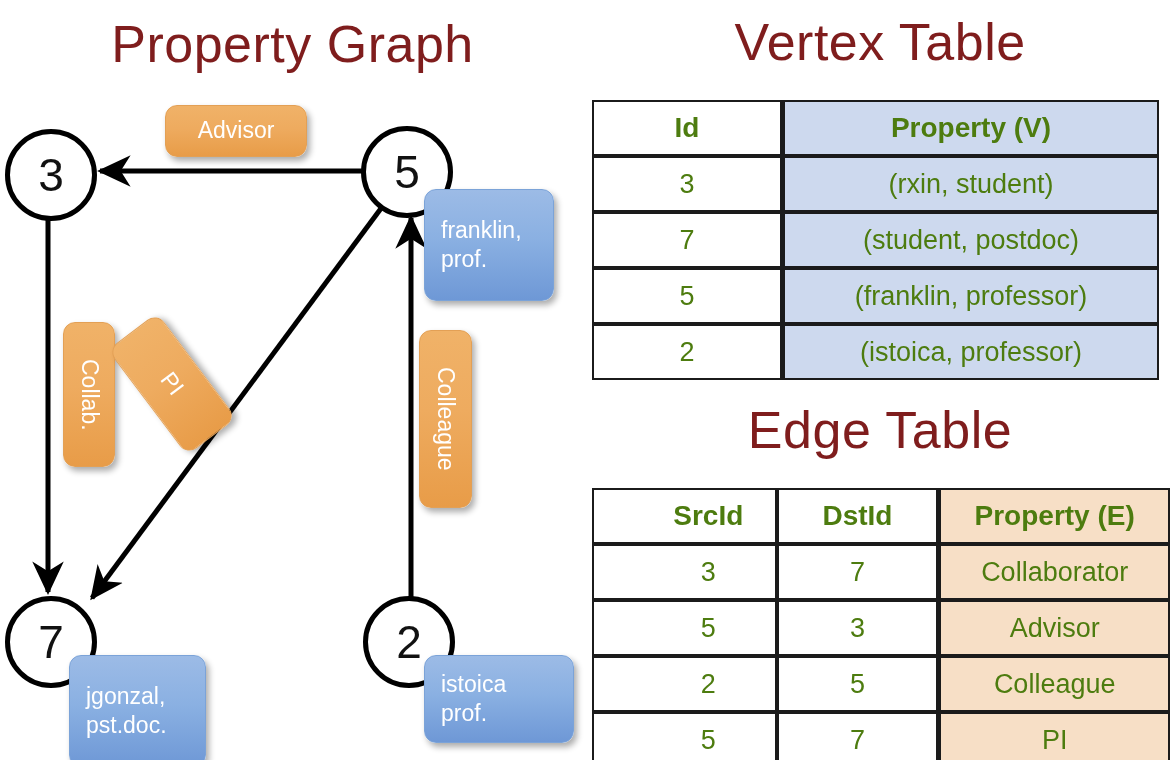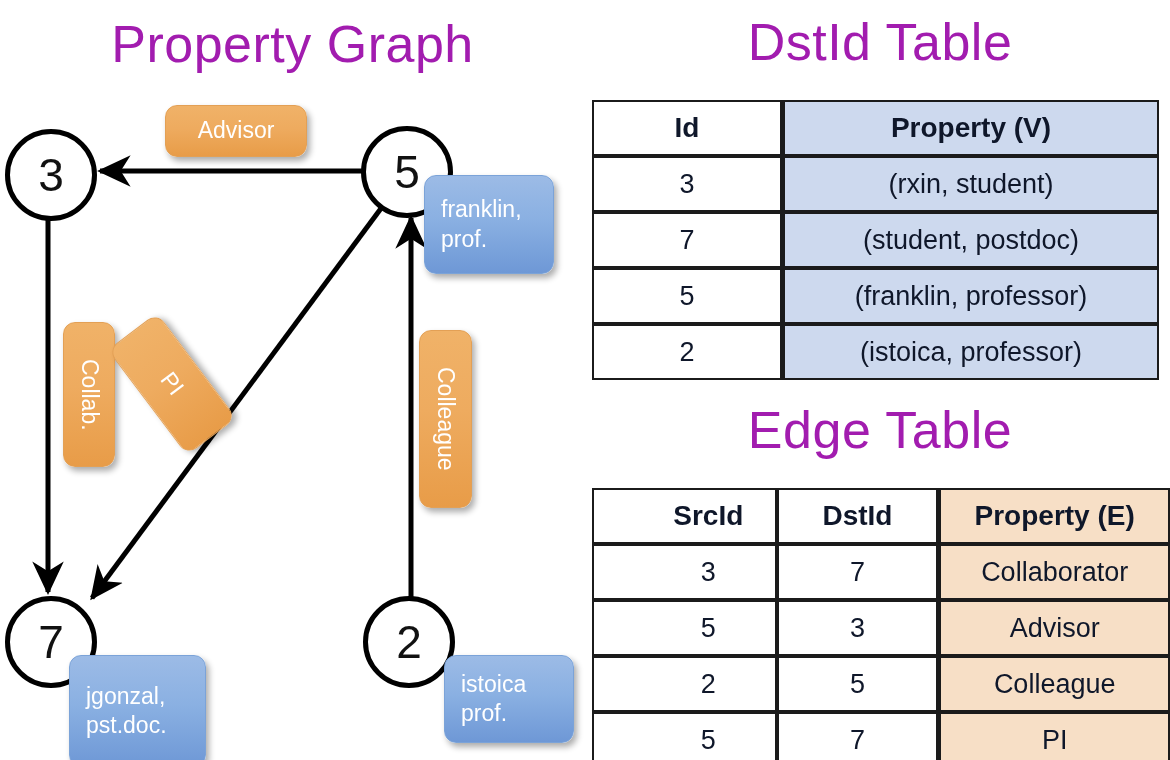--- a/index.html
+++ b/index.html
@@ -16,21 +16,21 @@
     color: #000000;
   }
 
   
   .title {
     position: absolute;
     font-family: "Liberation Sans", sans-serif;
     font-weight: 300;
     font-size: 52px;
     letter-spacing: 0.5px;
-    color: #a21caf;
+    color: #7f1d1d;
     white-space: nowrap;
     text-align: center;
   }
   #title-property-graph { left: 0px;   top: 14px;  width: 585px; }
   #title-vertex-table   { left: 590px; top: 12px;  width: 580px; }
   #title-edge-table     { left: 590px; top: 400px; width: 580px; }
 
   
   #graph-panel {
     position: absolute;
@@ -90,42 +90,42 @@
     position: absolute;
     border-collapse: separate;
     border-spacing: 0;
     font-family: "Liberation Sans", sans-serif;
   }
   .data-table td, .data-table th {
     border: 2px solid #1b1b1b;
     text-align: center;
     font-weight: normal;
     font-size: 27px;
-    color: #0f172a;
+    color: #4d7c0f;
     padding: 0;
     vertical-align: middle;
   }
   .data-table th { font-weight: bold; font-size: 28px; }
 
   #vertex-table { left: 592px; top: 100px; }
   #vertex-table td, #vertex-table th { height: 52px; }
   #vertex-table .col-id   { width: 186px; background:#ffffff; }
   #vertex-table .col-prop { width: 372px; background:#cdd9ee; border-left-width:3px; }
 
   #edge-table { left: 592px; top: 488px; }
   #edge-table td, #edge-table th { height: 52px; }
   #edge-table .col-src  { width: 147px; background:#ffffff;padding-left:48px; }
   #edge-table .col-dst  { width: 178px; background:#ffffff; }
   #edge-table .col-prop { width: 245px; background:#f7dfc6; border-left-width:3px; }
 </style>
 </head>
 <body>
 
 <div class="title" id="title-property-graph">Property Graph</div>
-<div class="title" id="title-vertex-table">DstId Table</div>
+<div class="title" id="title-vertex-table">Vertex Table</div>
 <div class="title" id="title-edge-table">Edge Table</div>
 
 <div id="graph-panel">
 
   <svg id="graph-svg" width="585" height="760">
     <defs>
       <marker id="arrow" viewBox="0 0 12 12" refX="10.5" refY="6" markerWidth="7" markerHeight="7" orient="auto-start-reverse">
         <path d="M 0 0.6 L 11.5 6 L 0 11.4 L 3.4 6 Z" fill="#000"></path>
       </marker>
     </defs>
@@ -154,35 +154,35 @@
     <span>5</span>
   </div>
   <div class="node-circle" style="left:5px; top:596px; width:92px; height:92px;">
     <span>7</span>
   </div>
   <div class="node-circle" style="left:363px; top:596px; width:92px; height:92px;">
     <span>2</span>
   </div>
 
 
-  <div class="prop-box blue-box" style="left:424px; top:175px; width:130px; height:99px;">
+  <div class="prop-box blue-box" style="left:424px; top:189px; width:130px; height:112px;">
     <div>
       <div>franklin,</div>
       <div>prof.</div>
     </div>
   </div>
 
   <div class="prop-box blue-box" style="left:69px; top:655px; width:137px; height:112px;">
     <div>
       <div>jgonzal,</div>
       <div>pst.doc.</div>
     </div>
   </div>
 
-  <div class="prop-box blue-box" style="left:444px; top:655px; width:130px; height:88px;">
+  <div class="prop-box blue-box" style="left:424px; top:655px; width:150px; height:88px;">
     <div>
       <div>istoica</div>
       <div>prof.</div>
     </div>
   </div>
 
   <div class="prop-box orange-box" style="left:165px; top:105px; width:142px; height:52px; justify-content:center;">
     <span>Advisor</span>
   </div>
 

